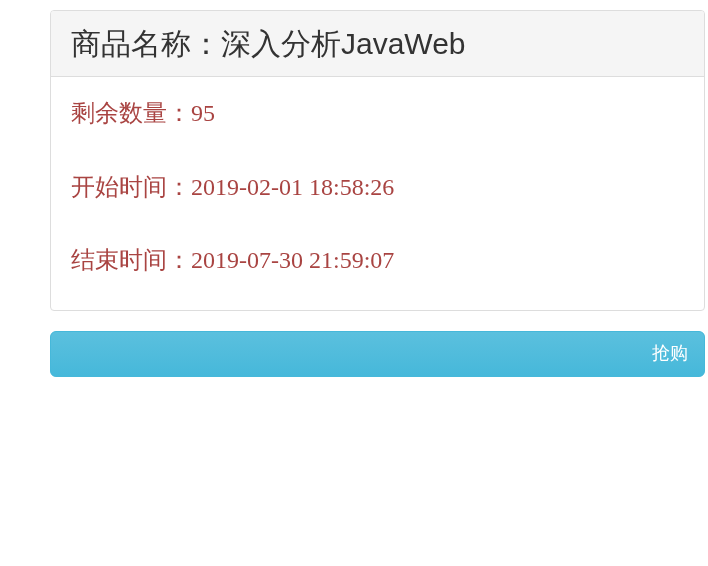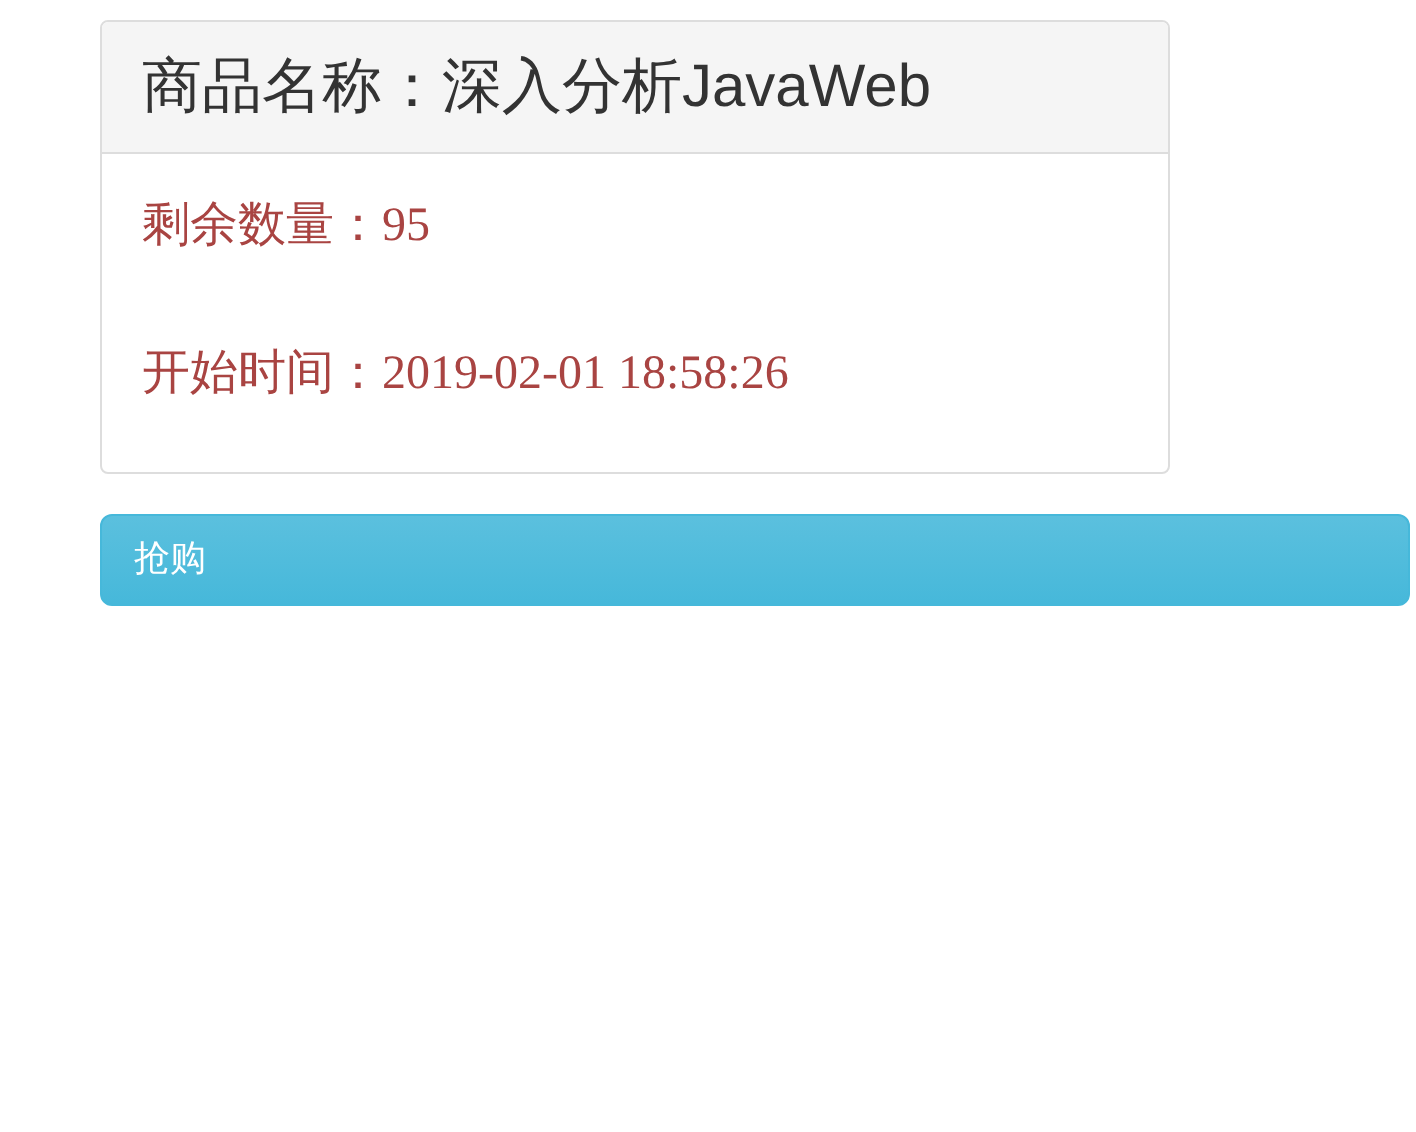--- a/index.html
+++ b/index.html
@@ -11,21 +11,21 @@
       font-family: "Helvetica Neue", Helvetica, Arial, "Microsoft YaHei", sans-serif;
       background: #ffffff;
       padding: 10px 0 10px 50px;
       width: 708px;
     }
     .panel {
       border: 1px solid #ddd;
       border-radius: 4px;
       background: #fff;
       margin-bottom: 20px;
-      width: 535px;
+      width: 655px;
     }
     .panel-heading {
       background: #f5f5f5;
       border-bottom: 1px solid #ddd;
       padding: 16px 20px;
       border-top-left-radius: 3px;
       border-top-right-radius: 3px;
     }
     .panel-title {
       font-size: 30px;
@@ -46,21 +46,21 @@
     }
     .info-line:last-child {
       margin-bottom: 8px;
     }
     .btn {
       display: block;
       width: 655px;
       padding: 10px 16px;
       font-size: 18px;
       line-height: 1.33;
-      text-align: left;
+      text-align: right;
       color: #fff;
       background-color: #5bc0de;
       background-image: linear-gradient(to bottom, #5bc0de 0%, #46b8da 100%);
       border: 1px solid #46b8da;
       border-radius: 6px;
       cursor: pointer;
       font-weight: 400;
     }
   </style>
 </head>
@@ -72,16 +72,19 @@
       <span>商品名称：</span><span>深入分析JavaWeb</span>
     </h1>
   </div>
   <div class="panel-body">
     <div class="info-line">
       <span>剩余数量：</span><span>95</span>
     </div>
     <div class="info-line">
       <span>开始时间：</span><span>2019-02-01 18:58:26</span>
     </div>
+    <div class="info-line">
+      <span>结束时间：</span><span>2019-07-30 21:59:07</span>
+    </div>
   </div>
 </div>
 
 <button class="btn">抢购</button>
 
 </body></html>

